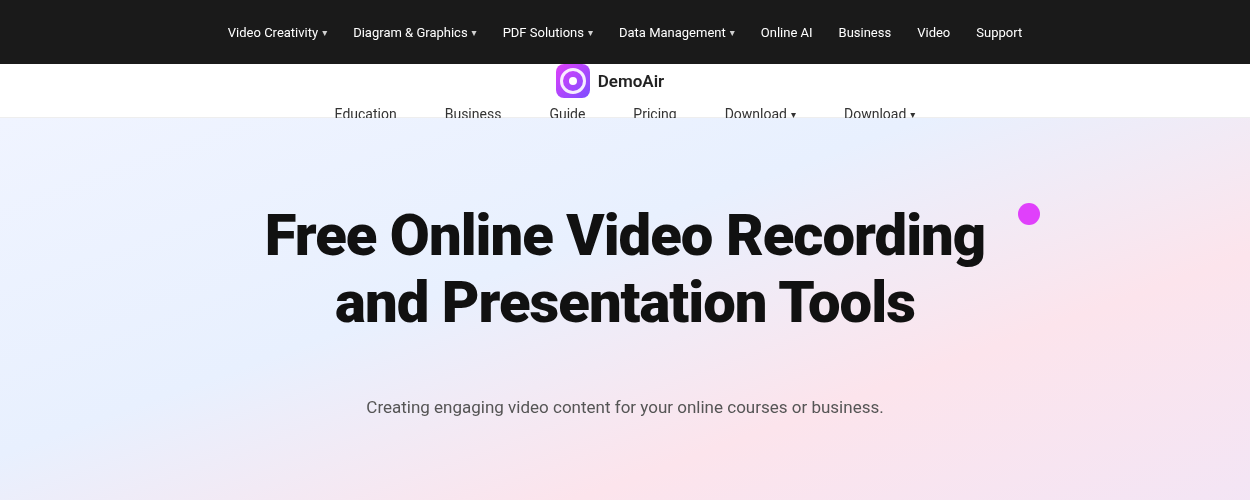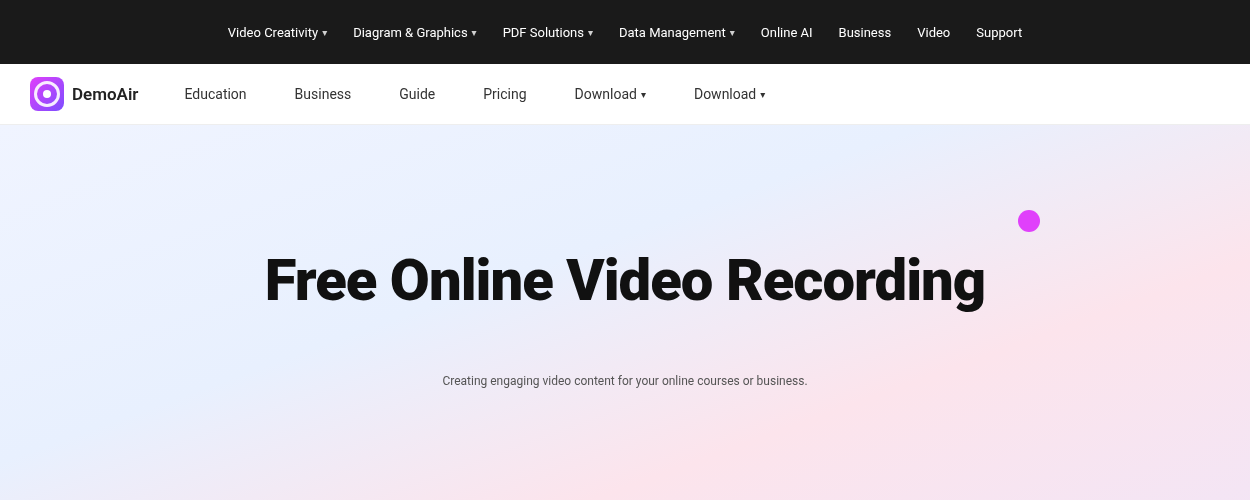--- a/index.html
+++ b/index.html
@@ -36,26 +36,27 @@
       white-space: nowrap;
     }
     .top-nav-item .chevron {
       font-size: 10px;
       opacity: 0.8;
     }
 
     
     .secondary-nav {
       background: #fff;
-      height: 61px;
+      height: 54px;
       display: flex;
       align-items: center;
       padding: 0 30px;
       border-bottom: 1px solid #eee;
       gap: 0;
+      flex-direction: column;
     }
     .logo-area {
       display: flex;
       align-items: center;
       gap: 8px;
       margin-right: 30px;
     }
     .logo-icon {
       width: 34px;
       height: 34px;
@@ -173,21 +174,21 @@
     .hero-title {
       font-size: 58px;
       font-weight: 900;
       color: #111;
       line-height: 1.15;
       max-width: 900px;
       margin-bottom: 24px;
       letter-spacing: -1px;
     }
     .hero-subtitle {
-      font-size: 12px;
+      font-size: 17px;
       color: #555;
       line-height: 1.7;
       max-width: 560px;
     }
   </style>
 </head>
 <body>
 
 <nav class="top-nav">
   <div class="top-nav-item">
@@ -246,17 +247,18 @@
       <span>Download</span>
       <span class="chevron">▾</span>
     </div>
   </div>
 </nav>
 
 <section class="hero">
   <div class="hero-dot"></div>
   <h1 class="hero-title">
     <span>Free Online Video Recording</span><br>
+    <span>and Presentation Tools</span>
   </h1>
   <p class="hero-subtitle">
     <span>Creating engaging video content for your online courses or business.</span><br>
   </p>
 </section>
 
 </body></html>

